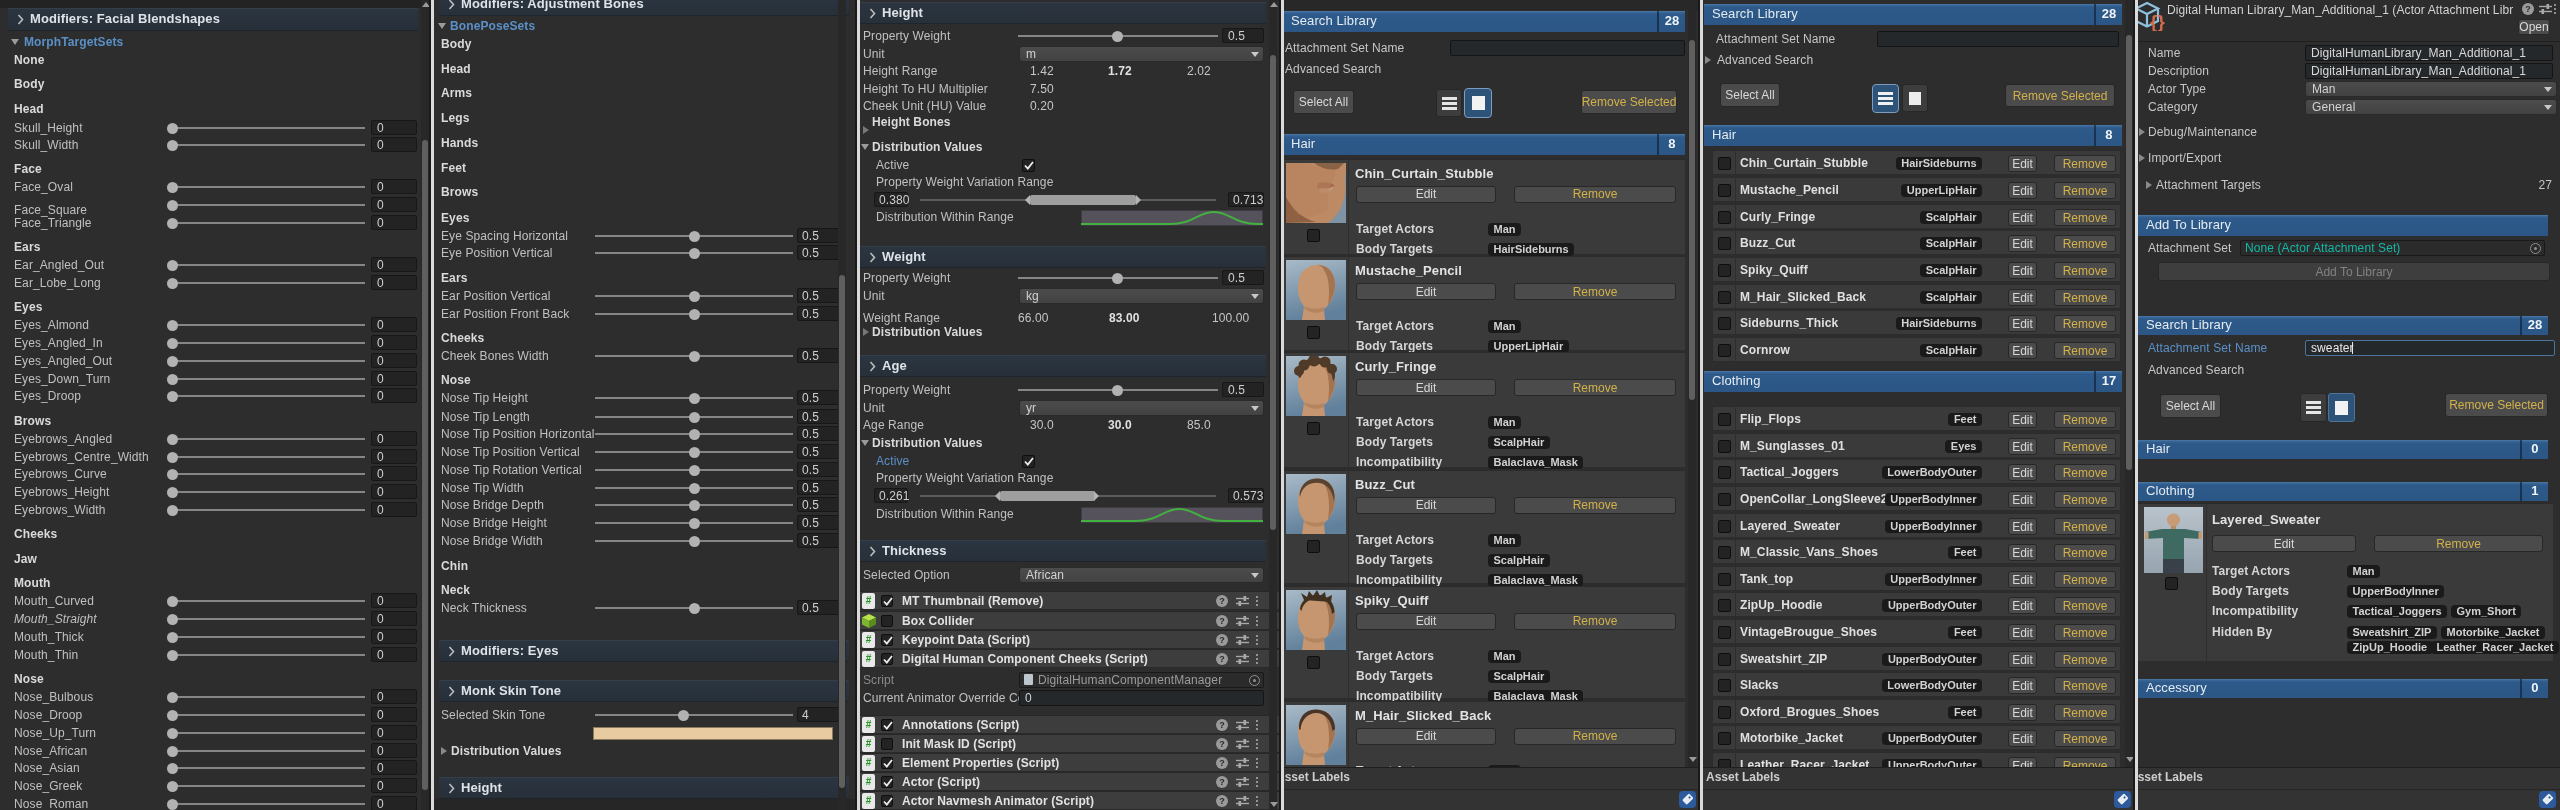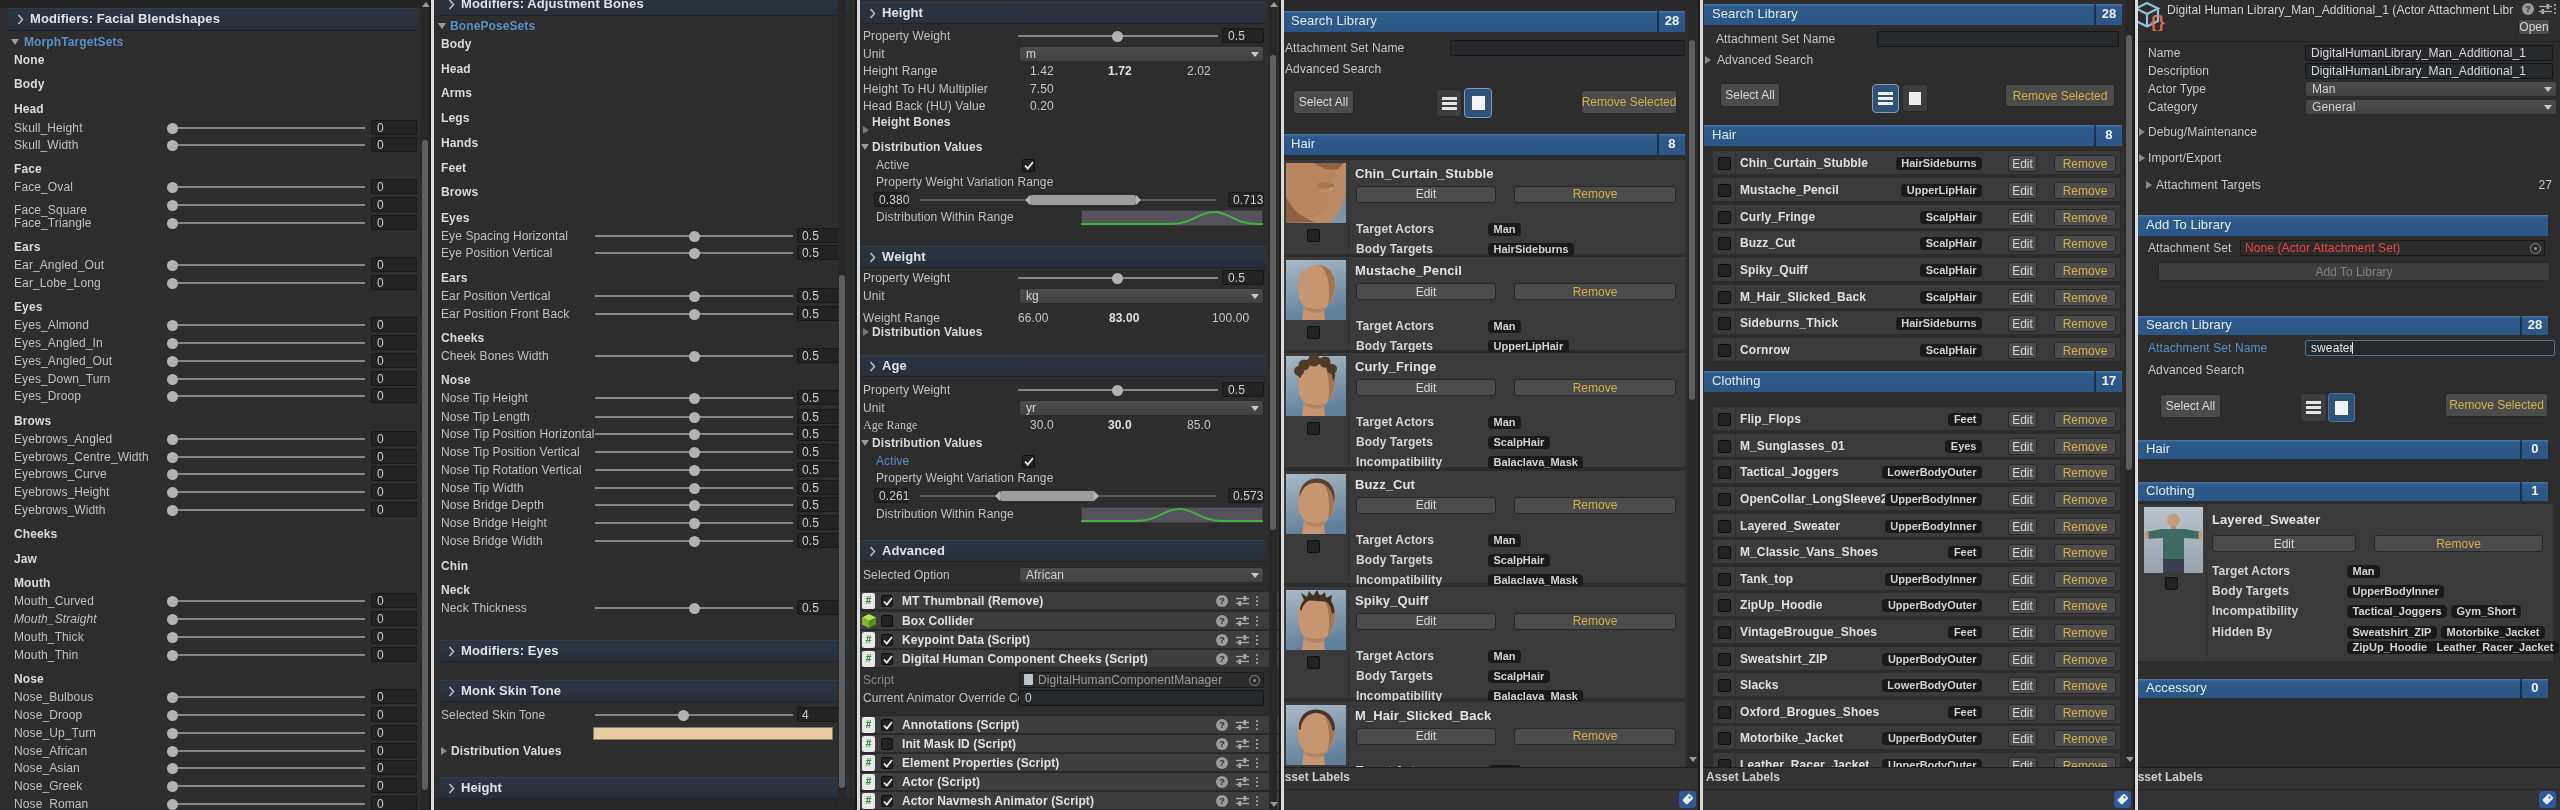--- a/index.html
+++ b/index.html
@@ -306,21 +306,21 @@
 <div class="t" style="left:863px;top:46px;font-size:12px;color:#c0c0c0;">Unit</div>
 <div class="a" style="left:1019px;top:46px;width:245px;height:16px;background:linear-gradient(180deg,#4c4c4c,#424242);border:1px solid #2a2a2a;border-radius:3px;"></div>
 <div class="t" style="left:1026px;top:46px;font-size:12px;color:#d2d2d2;">m</div>
 <div class="a" style="left:1251px;top:52px;width:0;height:0;border-left:4px solid transparent;border-right:4px solid transparent;border-top:5px solid #c8c8c8;"></div>
 <div class="t" style="left:863px;top:63px;font-size:12px;color:#c0c0c0;">Height Range</div>
 <div class="t" style="left:1030px;top:63px;font-size:12px;color:#c6c6c6;">1.42</div>
 <div class="t" style="left:1108px;top:63px;font-size:12px;color:#e0e0e0;font-weight:bold;">1.72</div>
 <div class="t" style="left:1187px;top:63px;font-size:12px;color:#c6c6c6;">2.02</div>
 <div class="t" style="left:863px;top:81px;font-size:12px;color:#c0c0c0;">Height To HU Multiplier</div>
 <div class="t" style="left:1030px;top:81px;font-size:12px;color:#c6c6c6;">7.50</div>
-<div class="t" style="left:863px;top:98px;font-size:12px;color:#c0c0c0;">Head Back (HU) Value</div>
+<div class="t" style="left:863px;top:98px;font-size:12px;color:#c0c0c0;">Cheek Unit (HU) Value</div>
 <div class="t" style="left:1030px;top:98px;font-size:12px;color:#c6c6c6;">0.20</div>
 <div class="a" style="left:863px;top:126px;width:0;height:0;border-top:4px solid transparent;border-bottom:4px solid transparent;border-left:6px solid #787878;"></div>
 <div class="t" style="left:872px;top:114px;font-size:12px;color:#dadada;font-weight:bold;">Height Bones</div>
 <div class="a" style="left:861px;top:144px;width:0;height:0;border-left:4px solid transparent;border-right:4px solid transparent;border-top:6px solid #9a9a9a;"></div>
 <div class="t" style="left:872px;top:139px;font-size:12px;color:#dadada;font-weight:bold;">Distribution Values</div>
 <div class="t" style="left:876px;top:157px;font-size:12px;color:#c0c0c0;">Active</div>
 <div class="a" style="left:1022px;top:159px;width:13px;height:13px;background:#232323;border:1px solid #0e0e0e;border-radius:2px;"></div>
 <svg class="a" style="left:1023.5px;top:161px" width="10" height="9" viewBox="0 0 10 9">
       <polyline points="1,4.5 3.8,7.5 9,1" fill="none" stroke="#ededed" stroke-width="1.8"></polyline>
     </svg>
@@ -365,21 +365,21 @@
 <div class="t" style="left:882px;top:358px;font-size:13px;color:#dfe3e8;font-weight:bold;">Age</div>
 <div class="t" style="left:863px;top:382px;font-size:12px;color:#c0c0c0;">Property Weight</div>
 <div class="a" style="left:1018px;top:389px;width:200px;height:2px;background:#868686;"></div>
 <div class="a" style="left:1112px;top:385px;width:11px;height:11px;background:#b2b2b2;border-radius:50%;"></div>
 <div class="a" style="left:1222px;top:382px;width:42px;height:15px;background:#232323;border:1px solid #171717;border-radius:2px;"></div>
 <div class="t" style="left:1228px;top:382px;font-size:12px;color:#cfcfcf;">0.5</div>
 <div class="t" style="left:863px;top:400px;font-size:12px;color:#c0c0c0;">Unit</div>
 <div class="a" style="left:1019px;top:400px;width:245px;height:16px;background:linear-gradient(180deg,#4c4c4c,#424242);border:1px solid #2a2a2a;border-radius:3px;"></div>
 <div class="t" style="left:1026px;top:400px;font-size:12px;color:#d2d2d2;">yr</div>
 <div class="a" style="left:1251px;top:406px;width:0;height:0;border-left:4px solid transparent;border-right:4px solid transparent;border-top:5px solid #c8c8c8;"></div>
-<div class="t" style="left:863px;top:417px;font-size:12px;color:#c0c0c0;font-family:Liberation Serif, serif;">Age Range</div>
+<div class="t" style="left:863px;top:417px;font-size:12px;color:#c0c0c0;">Age Range</div>
 <div class="t" style="left:1030px;top:417px;font-size:12px;color:#c6c6c6;">30.0</div>
 <div class="t" style="left:1108px;top:417px;font-size:12px;color:#e0e0e0;font-weight:bold;">30.0</div>
 <div class="t" style="left:1187px;top:417px;font-size:12px;color:#c6c6c6;">85.0</div>
 <div class="a" style="left:861px;top:440px;width:0;height:0;border-left:4px solid transparent;border-right:4px solid transparent;border-top:6px solid #9a9a9a;"></div>
 <div class="t" style="left:872px;top:435px;font-size:12px;color:#dadada;font-weight:bold;">Distribution Values</div>
 <div class="t" style="left:876px;top:453px;font-size:12px;color:#5a90c8;">Active</div>
 <div class="a" style="left:1022px;top:455px;width:13px;height:13px;background:#232323;border:1px solid #0e0e0e;border-radius:2px;"></div>
 <svg class="a" style="left:1023.5px;top:457px" width="10" height="9" viewBox="0 0 10 9">
       <polyline points="1,4.5 3.8,7.5 9,1" fill="none" stroke="#ededed" stroke-width="1.8"></polyline>
     </svg>
@@ -394,21 +394,21 @@
 <div class="a" style="left:1094.1399999999999px;top:491px;width:0;height:0;border-top:5px solid transparent;border-bottom:5px solid transparent;border-left:5.5px solid #b4b4b4;"></div>
 <div class="t" style="left:876px;top:506px;font-size:12px;color:#c0c0c0;">Distribution Within Range</div>
 <div class="a" style="left:1081px;top:507px;width:182px;height:16px;background:#56525b;border:1px solid #3c3c40;"></div>
 <svg class="a" style="left:1081px;top:507px" width="182" height="16" viewBox="0 0 182 16">
       <path d="M0,14 L54.236,14 C78.26,14 82.264,2 98.28,2 C114.296,2 118.3,14 142.324,14 L182,14" fill="none" stroke="#43b13f" stroke-width="2"></path>
     </svg>
 <div class="a" style="left:860px;top:540px;width:406px;height:22px;background:linear-gradient(180deg,#2b3541 0%,#273039 100%);border-top:1px solid #343e49;border-bottom:1px solid #1d242c;"></div>
 <svg class="a" style="left:869px;top:546px" width="7" height="11" viewBox="0 0 7 11">
       <polyline points="1.5,1 5.5,5.5 1.5,10" fill="none" stroke="#bcbcbc" stroke-width="1.6"></polyline>
     </svg>
-<div class="t" style="left:882px;top:543px;font-size:13px;color:#dfe3e8;font-weight:bold;">Advanced</div>
+<div class="t" style="left:882px;top:543px;font-size:13px;color:#dfe3e8;font-weight:bold;">Thickness</div>
 <div class="t" style="left:863px;top:567px;font-size:12px;color:#c0c0c0;">Selected Option</div>
 <div class="a" style="left:1019px;top:567px;width:245px;height:16px;background:linear-gradient(180deg,#4c4c4c,#424242);border:1px solid #2a2a2a;border-radius:3px;"></div>
 <div class="t" style="left:1026px;top:567px;font-size:12px;color:#d2d2d2;">African</div>
 <div class="a" style="left:1251px;top:573px;width:0;height:0;border-left:4px solid transparent;border-right:4px solid transparent;border-top:5px solid #c8c8c8;"></div>
 <div class="a" style="left:856px;top:591px;width:425px;height:19px;background:#3d3d3d;border-top:1px solid #272727;border-bottom:1px solid #2a2a2a;"></div>
 <div class="a" style="left:862px;top:593px;width:13px;height:16px;background:#e9e9e9;border-radius:2px;text-align:center;font-size:10px;line-height:16px;color:#259625;font-weight:bold;">#</div>
 <div class="a" style="left:881px;top:595px;width:12px;height:12px;background:#232323;border:1px solid #0e0e0e;border-radius:2px;"></div>
 <svg class="a" style="left:882.5px;top:597px" width="10" height="9" viewBox="0 0 10 9">
       <polyline points="1,4.5 3.8,7.5 9,1" fill="none" stroke="#ededed" stroke-width="1.8"></polyline>
     </svg>
@@ -1080,21 +1080,21 @@
 <div class="t" style="left:2148px;top:124px;font-size:12px;color:#c6c6c6;">Debug/Maintenance</div>
 <div class="a" style="left:2139px;top:154px;width:0;height:0;border-top:4px solid transparent;border-bottom:4px solid transparent;border-left:6px solid #8a8a8a;"></div>
 <div class="t" style="left:2148px;top:150px;font-size:12px;color:#c6c6c6;">Import/Export</div>
 <div class="a" style="left:2146px;top:181px;width:0;height:0;border-top:4px solid transparent;border-bottom:4px solid transparent;border-left:6px solid #8a8a8a;"></div>
 <div class="t" style="left:2156px;top:177px;font-size:12px;color:#c8c8c8;">Attachment Targets</div>
 <div class="t" style="right:8px;top:177px;font-size:12px;color:#c8c8c8;">27</div>
 <div class="a" style="left:2138px;top:215px;width:410px;height:21px;background:linear-gradient(180deg,#3a689a 0%,#2d5a8a 12%,#2b5685 100%);border-top:1px solid #47749f;"></div>
 <div class="t" style="left:2146px;top:217px;font-size:13px;color:#e4ebf2;">Add To Library</div>
 <div class="t" style="left:2148px;top:240px;font-size:12px;color:#c6c6c6;">Attachment Set</div>
 <div class="a" style="left:2240px;top:240px;width:305px;height:16px;background:#2b2b2b;border:1px solid #191919;border-radius:2px;"></div>
-<div class="t" style="left:2245px;top:240px;font-size:12px;color:#ef4444;">None (Actor Attachment Set)</div>
+<div class="t" style="left:2245px;top:240px;font-size:12px;color:#14b8a6;">None (Actor Attachment Set)</div>
 <div class="a" style="left:2530px;top:242.5px;width:11px;height:11px;border-radius:50%;border:1.4px solid #8d8d8d;"></div>
 <div class="a" style="left:2534px;top:246.5px;width:3px;height:3px;border-radius:50%;background:#8d8d8d;"></div>
 <div class="a btn" style="left:2158px;top:262px;width:392px;height:19px;background:#3e3e3e;">
       <span style="font-size:12px;color:#828282;">Add To Library</span>
     </div>
 <div class="a" style="left:2138px;top:316px;width:410px;height:19px;background:linear-gradient(180deg,#3a689a 0%,#2d5a8a 12%,#2b5685 100%);border-top:1px solid #47749f;"></div>
 <div class="t" style="left:2146px;top:317px;font-size:13px;color:#e4ebf2;">Search Library</div>
 <div class="a" style="left:2520px;top:316px;width:2px;height:19px;background:rgba(10,20,35,0.55);"></div>
 <div class="t" style="left:2522px;top:317px;width:26px;text-align:center;font-size:13px;font-weight:bold;color:#eef3f8;">28</div>
 <div class="t" style="left:2148px;top:340px;font-size:12px;color:#5a90c8;">Attachment Set Name</div>

